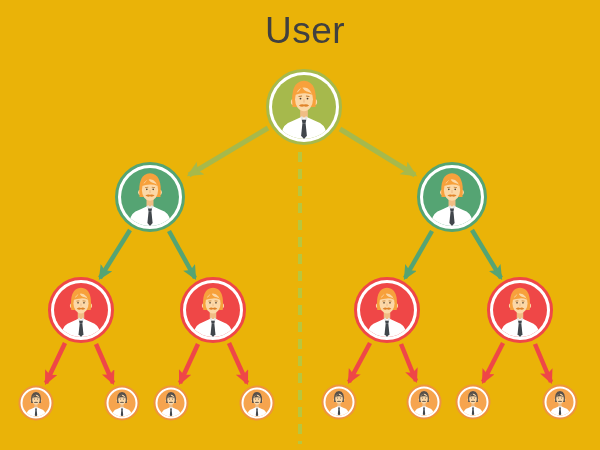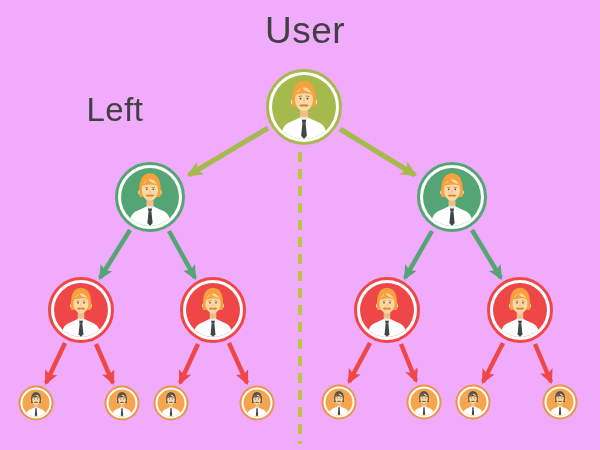--- a/index.html
+++ b/index.html
@@ -1,17 +1,17 @@
 <!DOCTYPE html>
 <html style="--olive: #a6b94c; --green: #55a473; --red: #ef4747; --orange: #f6a44e; --orangeRing: #ee9340; --divider: #b9c63e; --text: #404040;"><head>
 <meta charset="utf-8">
 <style>
   html,body{margin:0;padding:0;background:#fff;}
   .stage{
-    position:relative;width:600px;height:450px;overflow:hidden;background:#f0abfc;
+    position:relative;width:600px;height:450px;overflow:hidden;background:#eab308;
     font-family:"Liberation Sans","DejaVu Sans",sans-serif;
   }
   .label{
     position:absolute;color:var(--text);font-weight:400;letter-spacing:0.5px;
     transform:translate(-50%,-50%);white-space:nowrap;
   }
   .label.title{font-size:37px;}
   .label.side{font-size:33px;}
   .edges{position:absolute;left:0;top:0;width:600px;height:450px;pointer-events:none;}
   .edge-olive{stroke:var(--olive);stroke-width:5;fill:none;}
@@ -79,21 +79,20 @@
         <path d="M42 47.5 Q46 44.5 50 46.2 Q54 44.5 58 47.5 Q54 50.5 50 48.8 Q46 50.5 42 47.5 Z" fill="#4a443e"></path>
         <path d="M15 100 L15 92 Q16 77 32 72 L44 66.5 L56 66.5 L68 72 Q84 77 85 92 L85 100 Z" fill="#ffffff"></path>
         <path d="M44 66.5 L50 76 L56 66.5 L53 64 L50 70 L47 64 Z" fill="#e6e6e6"></path>
         <path d="M46.5 70 L53.5 70 L52.5 75.5 L47.5 75.5 Z" fill="#41464b"></path>
         <path d="M47.5 75.5 L52.5 75.5 L54.5 95 L50 100 L45.5 95 Z" fill="#41464b"></path>
       </symbol>
     </defs>
   </svg>
 
   <div class="label title" style="left:305px;top:31px;">User</div>
-  <div class="label side" style="left:115px;top:110px;">Left</div>
 
   <svg class="edges" viewBox="0 0 600 450">
     <defs>
       <marker id="ah-olive" markerWidth="3.6" markerHeight="3.6" refX="2.7" refY="1.5" orient="auto">
         <path class="mk-olive" d="M0 0 L3.2 1.5 L0 3 L0.7 1.5 Z"></path>
       </marker>
       <marker id="ah-green" markerWidth="3.6" markerHeight="3.6" refX="2.7" refY="1.5" orient="auto">
         <path class="mk-green" d="M0 0 L3.2 1.5 L0 3 L0.7 1.5 Z"></path>
       </marker>
       <marker id="ah-red" markerWidth="3.6" markerHeight="3.6" refX="2.7" refY="1.5" orient="auto">

